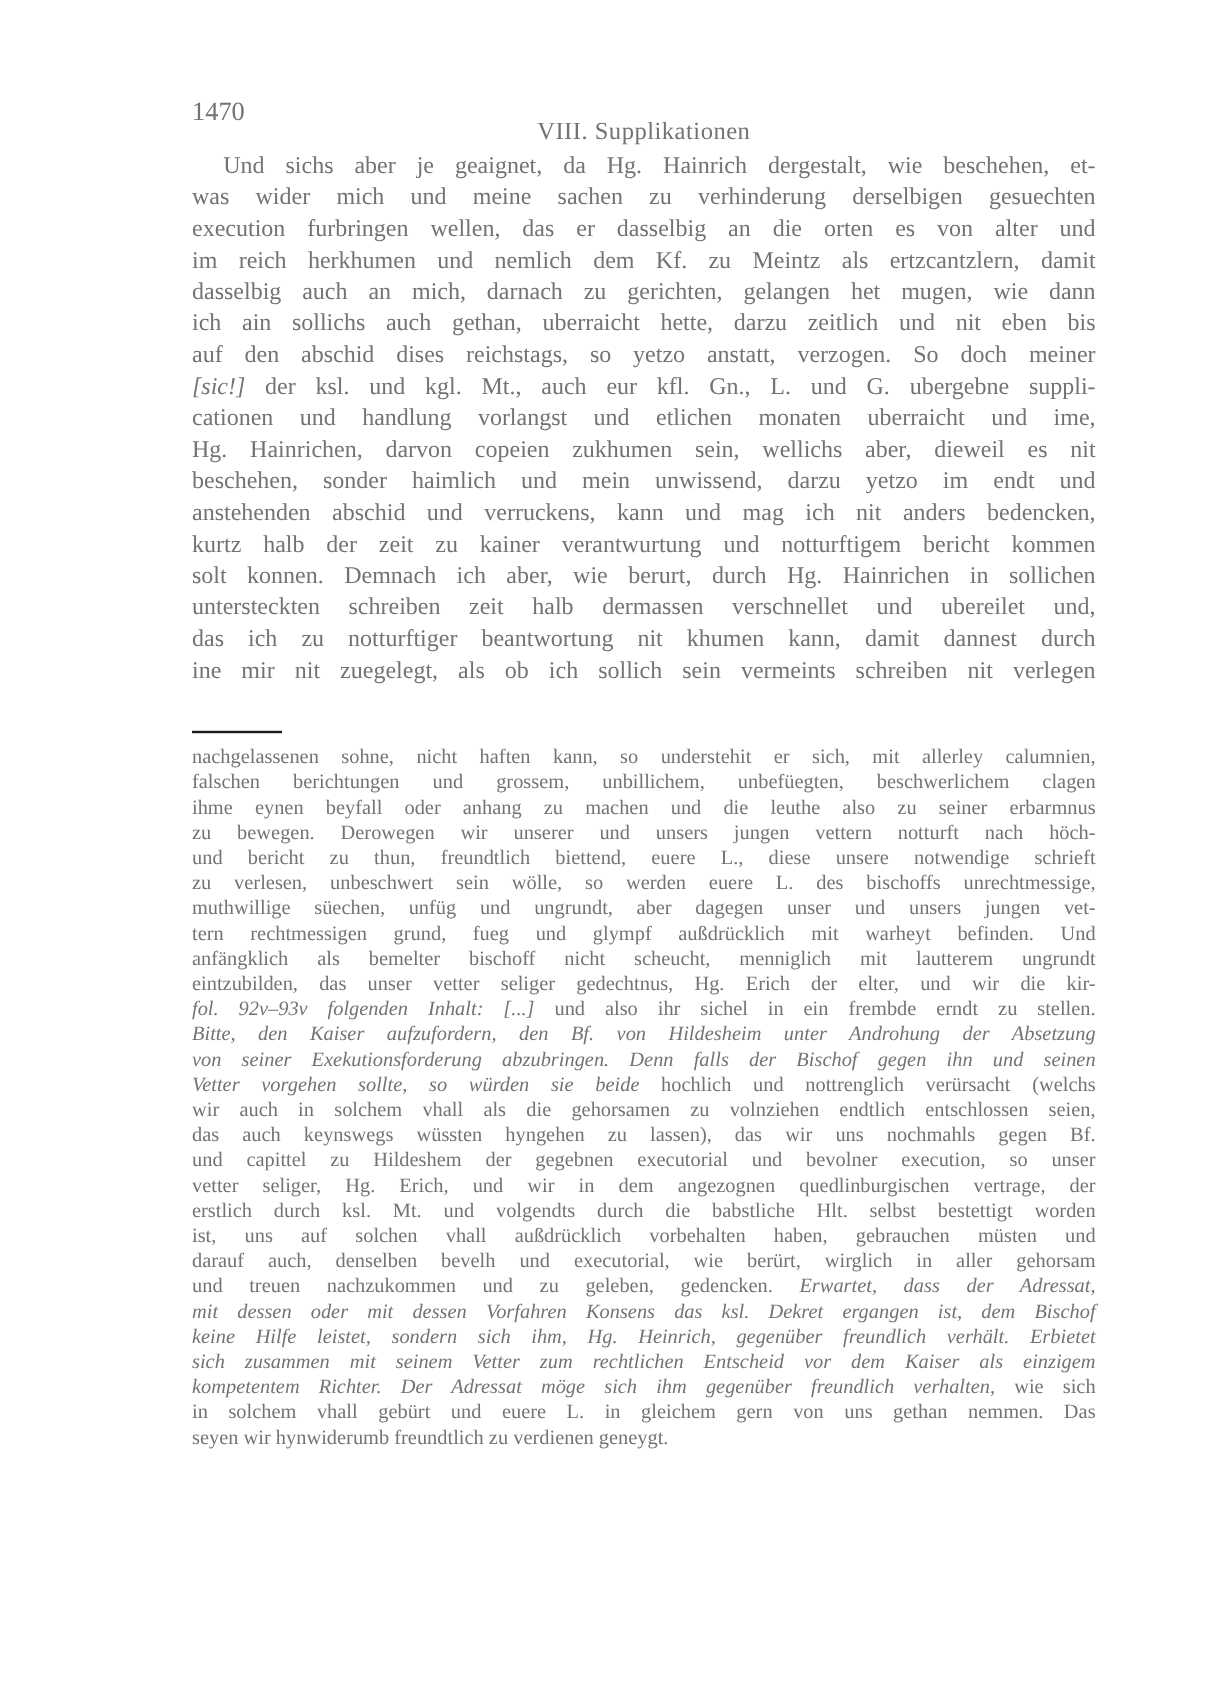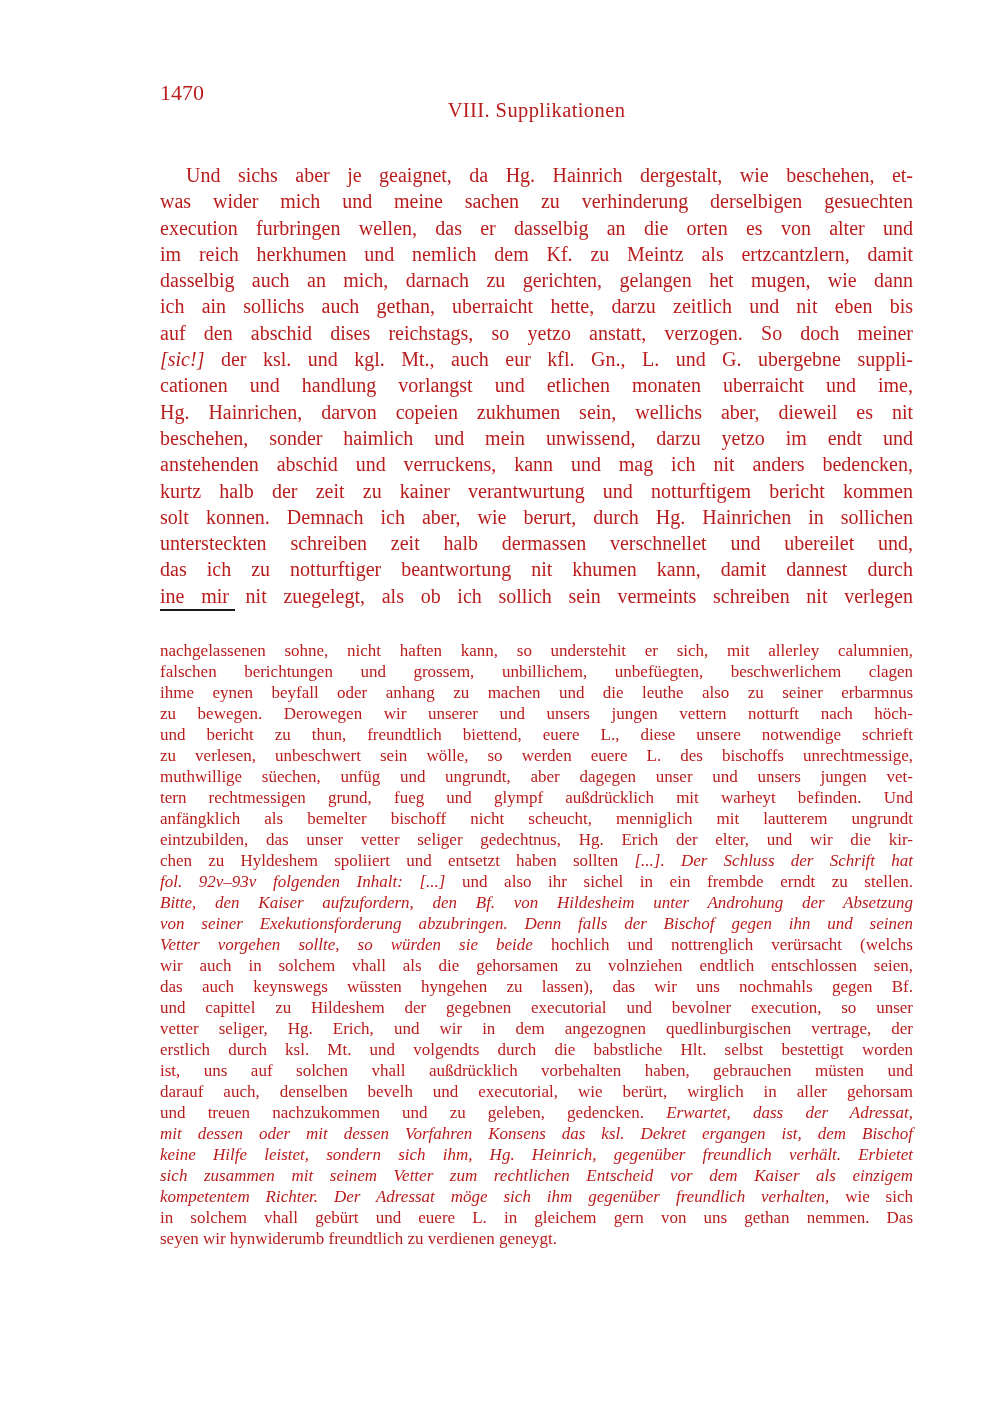--- a/index.html
+++ b/index.html
@@ -5,21 +5,21 @@
   html, body {
     margin: 0;
     padding: 0;
     background: #ffffff;
   }
   .page {
     position: relative;
     width: 1004px;
     height: 1418px;
     background: #ffffff;
-    color: #b91c1c;
+    color: #737373;
     font-family: "Liberation Serif", serif;
     overflow: hidden;
   }
   .content {
     position: absolute;
     left: 160px;
     width: 753px;
   }
   .header-row {
     top: 80px;
@@ -53,34 +53,32 @@
     left: 160px;
     top: 609px;
     width: 75px;
     border-top: 2px solid #1a1a1a;
     height: 0;
   }
   .footnote-text {
     top: 620px;
     font-size: 17px;
     line-height: 21px;
-    margin-top: 20px;
   }
   .tline {
     text-align: justify;
     text-align-last: justify;
     white-space: normal;
   }
   .tline.no-just {
     text-align: right;
     text-align-last: left;
   }
   .tline.indent {
     text-indent: 26px;
-    margin-top: 37px;
   }
   .it {
     font-style: italic;
     font-family: Liberation Serif, serif;
   }
 </style>
 </head>
 <body>
 
 <div class="page">
@@ -116,21 +114,20 @@
       <div class="tline"><span>nachgelassenen sohne, nicht haften kann, so understehit er sich, mit allerley calumnien,</span></div>
       <div class="tline"><span>falschen berichtungen und grossem, unbillichem, unbefüegten, beschwerlichem clagen</span></div>
       <div class="tline"><span>ihme eynen beyfall oder anhang zu machen und die leuthe also zu seiner erbarmnus</span></div>
       <div class="tline"><span>zu bewegen. Derowegen wir unserer und unsers jungen vettern notturft nach höch-</span></div>
       <div class="tline"><span>und bericht zu thun, freundtlich biettend, euere L., diese unsere notwendige schrieft</span></div>
       <div class="tline"><span>zu verlesen, unbeschwert sein wölle, so werden euere L. des bischoffs unrechtmessige,</span></div>
       <div class="tline"><span>muthwillige süechen, unfüg und ungrundt, aber dagegen unser und unsers jungen vet-</span></div>
       <div class="tline"><span>tern rechtmessigen grund, fueg und glympf außdrücklich mit warheyt befinden. Und</span></div>
       <div class="tline"><span>anfängklich als bemelter bischoff nicht scheucht, menniglich mit lautterem ungrundt</span></div>
       <div class="tline"><span>eintzubilden, das unser vetter seliger gedechtnus, Hg. Erich der elter, und wir die kir-</span></div>
-      <div class="tline"><span>chen zu Hyldeshem spoliiert und entsetzt haben sollten </span><span class="it">[...]. Der Schluss der Schrift hat</span></div>
       <div class="tline"><span class="it">fol. 92v–93v folgenden Inhalt: [...]</span><span> und also ihr sichel in ein frembde erndt zu stellen.</span></div>
       <div class="tline"><span class="it">Bitte, den Kaiser aufzufordern, den Bf. von Hildesheim unter Androhung der Absetzung</span></div>
       <div class="tline"><span class="it">von seiner Exekutionsforderung abzubringen. Denn falls der Bischof gegen ihn und seinen</span></div>
       <div class="tline"><span class="it">Vetter vorgehen sollte, so würden sie beide </span><span>hochlich und nottrenglich verürsacht (welchs</span></div>
       <div class="tline"><span>wir auch in solchem vhall als die gehorsamen zu volnziehen endtlich entschlossen seien,</span></div>
       <div class="tline"><span>das auch keynswegs wüssten hyngehen zu lassen), das wir uns nochmahls gegen Bf.</span></div>
       <div class="tline"><span>und capittel zu Hildeshem der gegebnen executorial und bevolner execution, so unser</span></div>
       <div class="tline"><span>vetter seliger, Hg. Erich, und wir in dem angezognen quedlinburgischen vertrage, der</span></div>
       <div class="tline"><span>erstlich durch ksl. Mt. und volgendts durch die babstliche Hlt. selbst bestettigt worden</span></div>
       <div class="tline"><span>ist, uns auf solchen vhall außdrücklich vorbehalten haben, gebrauchen müsten und</span></div>

